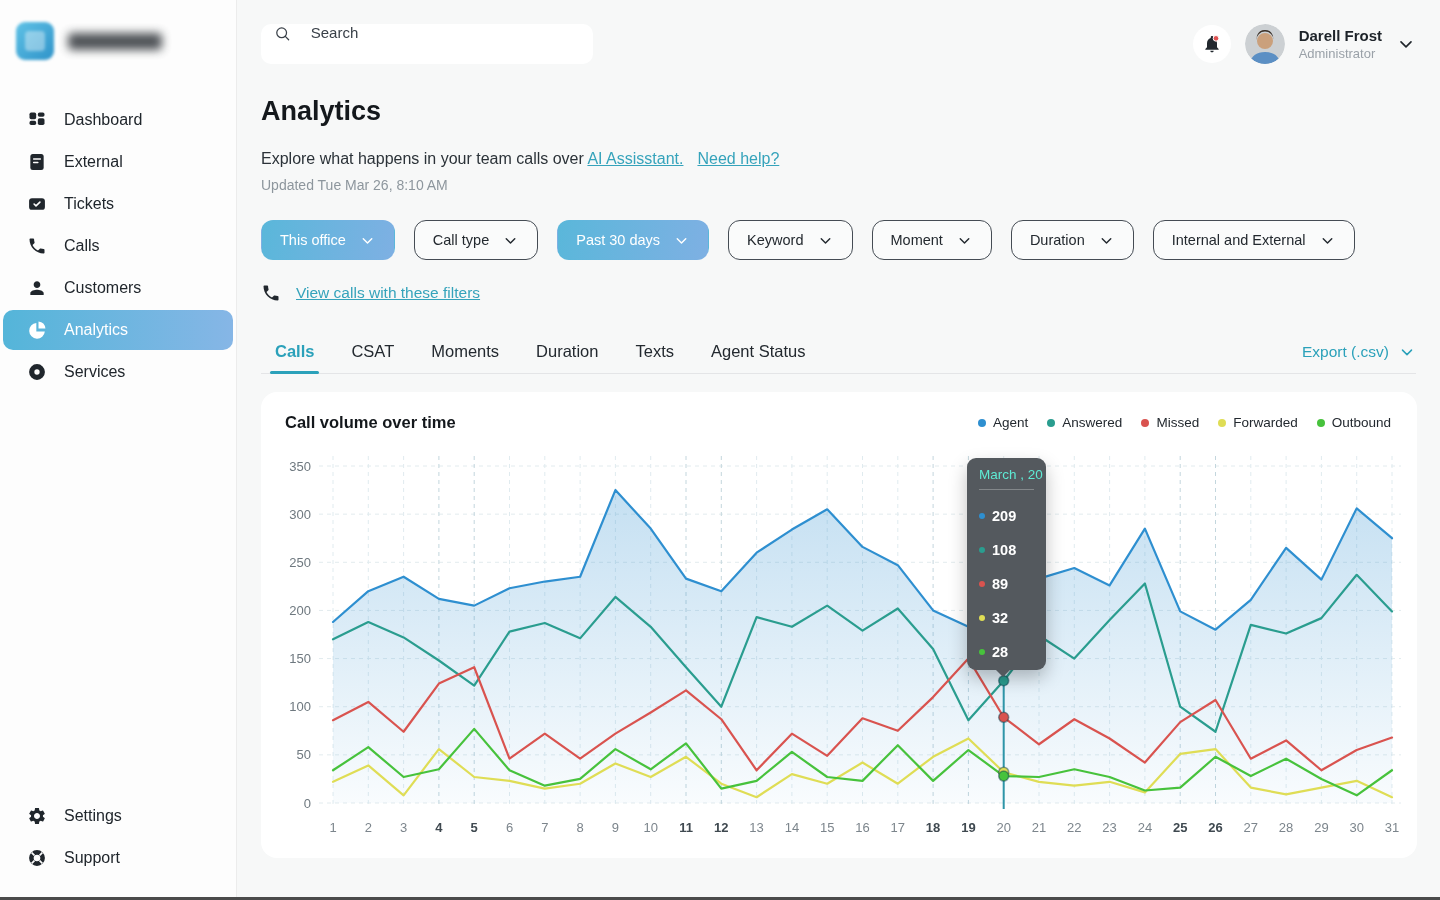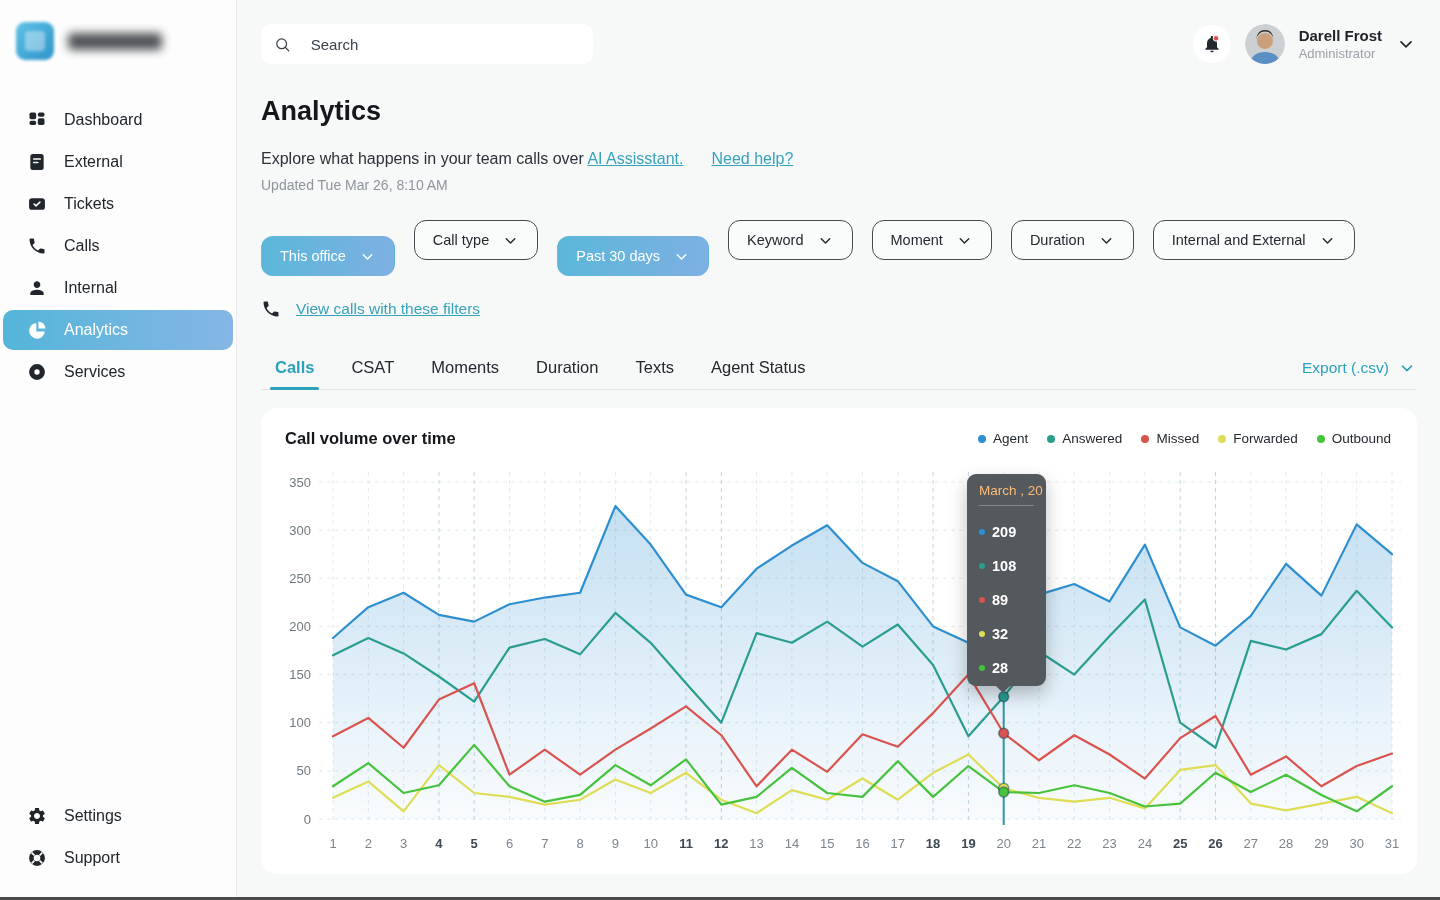--- a/index.html
+++ b/index.html
@@ -26,43 +26,43 @@
   nav.footer { margin-top:auto; padding-bottom:22px; display:flex; flex-direction:column; gap:2px; }
   .nav-item { display:flex; align-items:center; gap:17px; padding:10px 12px 10px 27px;
     font-size:16px; color:#20262c; cursor:pointer; }
   .nav-item svg { width:20px; height:20px; flex:none; }
   .nav-item.active { background:linear-gradient(90deg,#54b5d9,#86b6e6); color:#fff;
     border-radius:10px; margin:0 3px; padding-left:24px; }
   
   main { margin-left:237px; padding:0 24px; position:relative; }
   header.topbar { display:flex; align-items:center; justify-content:space-between; padding-top:24px; }
   .search { width:332px; height:40px; background:#fff; border-radius:10px;
-    display:flex; align-items:center; gap:20px; padding:0 13px; color:#3a4149; }
+    display:flex; align-items:flex-start; gap:20px; padding:0 13px; color:#3a4149; }
   .search svg { width:19px; height:19px; }
   .search input { border:0; outline:0; background:transparent; font-size:15px; width:100%;
     font-family:"Liberation Sans",sans-serif; color:#20262c; }
   .search input::placeholder { color:#3a4149; opacity:1; }
   .user-area { display:flex; align-items:center; gap:14px; }
   .bell-btn { width:38px; height:38px; border-radius:50%; background:#fff;
     display:flex; align-items:center; justify-content:center; cursor:pointer; }
   .avatar { width:40px; height:40px; border-radius:50%; overflow:hidden; flex:none; }
   .user-name { font-size:15px; font-weight:700; color:#1d2329; line-height:1.25; }
   .user-role { font-size:13px; color:#9aa1a8; }
   .user-chevron { color:#20262c; width:20px; height:20px; cursor:pointer; }
   h1 { font-size:27px; font-weight:700; color:#14181c; margin-top:32px; }
   .subtitle { margin-top:23px; font-size:16px; color:#2b3238; white-space:pre-wrap; }
   a.teal { color:#35a3bb; text-decoration:underline; cursor:pointer; }
-  .help-gap { margin-left:28px; }
+  .help-gap { margin-left:14px; }
   .updated { margin-top:9px; font-size:14px; color:#8d969d; }
   .filters { display:flex; gap:19px; margin-top:27px; }
   .chip { height:40px; border:1px solid #454c54; border-radius:12px; background:#fafbfb;
     display:flex; align-items:center; gap:13px; padding:0 18px; font-size:14.5px; color:#23292f;
     cursor:pointer; font-family:"Liberation Sans",sans-serif; }
   .chip svg { width:17px; height:17px; }
-  .chip.active { background:linear-gradient(100deg,#5ab7da,#7eb0e3); border:1px solid transparent; color:#fff;margin-top:16px; }
+  .chip.active { background:linear-gradient(100deg,#5ab7da,#7eb0e3); border:1px solid transparent; color:#fff; }
   .view-calls { display:flex; align-items:center; gap:15px; margin-top:23px; font-size:15.5px; }
   .view-calls svg { width:20px; height:20px; color:#22282e; }
   .tabs-row { display:flex; align-items:flex-end; justify-content:space-between;
     margin-top:39px; border-bottom:1px solid #e4e5e7; }
   .tabs { display:flex; gap:37px; padding-left:14px; }
   .tab { font-size:16.5px; color:#23292f; padding-bottom:12px; position:relative; cursor:pointer; }
   .tab.active { color:#2ba1ba; font-weight:700; }
   .tab.active::after { content:""; position:absolute; left:-5px; right:-5px; bottom:-1px;
     height:3px; border-radius:2px; background:#2ba1ba; }
   .export { display:flex; align-items:center; gap:9px; color:#2ba1ba; font-size:15.5px;
@@ -76,21 +76,21 @@
   .chart-title { font-size:16.5px; font-weight:700; color:#14181c; }
   .legend { display:flex; gap:19px; align-items:center; }
   .legend-item { display:flex; align-items:center; gap:7px; font-size:13.5px; color:#23292f; }
   .ldot { width:8px; height:8px; border-radius:50%; }
   #chart { position:absolute; left:0; top:0; width:1156px; height:466px; z-index:1; }
   .ytick { font-size:13px; fill:#6e787f; font-family:"Liberation Sans",sans-serif; }
   .xtick { font-size:13px; fill:#7c858c; font-family:"Liberation Sans",sans-serif; }
   .xtick.bold { font-weight:700; fill:#3f4950; }
   .tooltip { position:absolute; left:706px; top:66px; width:79px; background:#54595e;
     border-radius:9px; padding:9px 12px 10px; z-index:3; box-shadow:0 8px 18px rgba(0,0,0,.25); }
-  .tt-head { color:#fdba74; font-size:13.5px; padding-bottom:7px; white-space:nowrap;
+  .tt-head { color:#5eead4; font-size:13.5px; padding-bottom:7px; white-space:nowrap;
     border-bottom:1px solid rgba(255,255,255,.28); }
   .tt-row { display:flex; align-items:center; gap:7px; margin-top:18px; color:#fff;
     font-weight:700; font-size:14.5px; }
   .tt-dot { width:6px; height:6px; border-radius:50%; flex:none; }
   .tooltip::after { content:""; position:absolute; left:28px; bottom:-7px;
     border-left:8px solid transparent; border-right:8px solid transparent; border-top:8px solid #54595e; }
   .window-edge { position:fixed; left:0; right:0; bottom:0; height:3px; background:#4b4b4b; z-index:9; }
 </style>
 </head>
 <body>
@@ -127,21 +127,21 @@
       <div class="nav-item">
         <svg viewBox="0 0 24 24" fill="currentColor">
           <path d="M6.62 10.79c1.44 2.83 3.76 5.14 6.59 6.59l2.2-2.21c.27-.27.67-.36 1.02-.24 1.12.37 2.33.57 3.57.57.55 0 1 .45 1 1V20c0 .55-.45 1-1 1-9.39 0-17-7.61-17-17 0-.55.45-1 1-1h3.5c.55 0 1 .45 1 1 0 1.25.2 2.45.57 3.57.11.35.03.74-.25 1.02l-2.2 2.2z"></path>
         </svg>
         <span>Calls</span>
       </div>
       <div class="nav-item">
         <svg viewBox="0 0 24 24" fill="currentColor">
           <path d="M12 12c2.21 0 4-1.79 4-4s-1.79-4-4-4-4 1.79-4 4 1.79 4 4 4zm0 2c-2.67 0-8 1.34-8 4v2.5h16V18c0-2.66-5.33-4-8-4z"></path>
         </svg>
-        <span>Internal</span>
+        <span>Customers</span>
       </div>
       <div class="nav-item active">
         <svg viewBox="0 0 24 24" fill="currentColor">
           <path d="M11.2 3.6A9.4 9.4 0 1 0 21.4 13.8H11.2z"></path>
           <path d="M13.8 1.9a9.4 9.4 0 0 1 8.3 8.3h-8.3z"></path>
         </svg>
         <span>Analytics</span>
       </div>
       <div class="nav-item">
         <svg viewBox="0 0 24 24" fill="currentColor">

